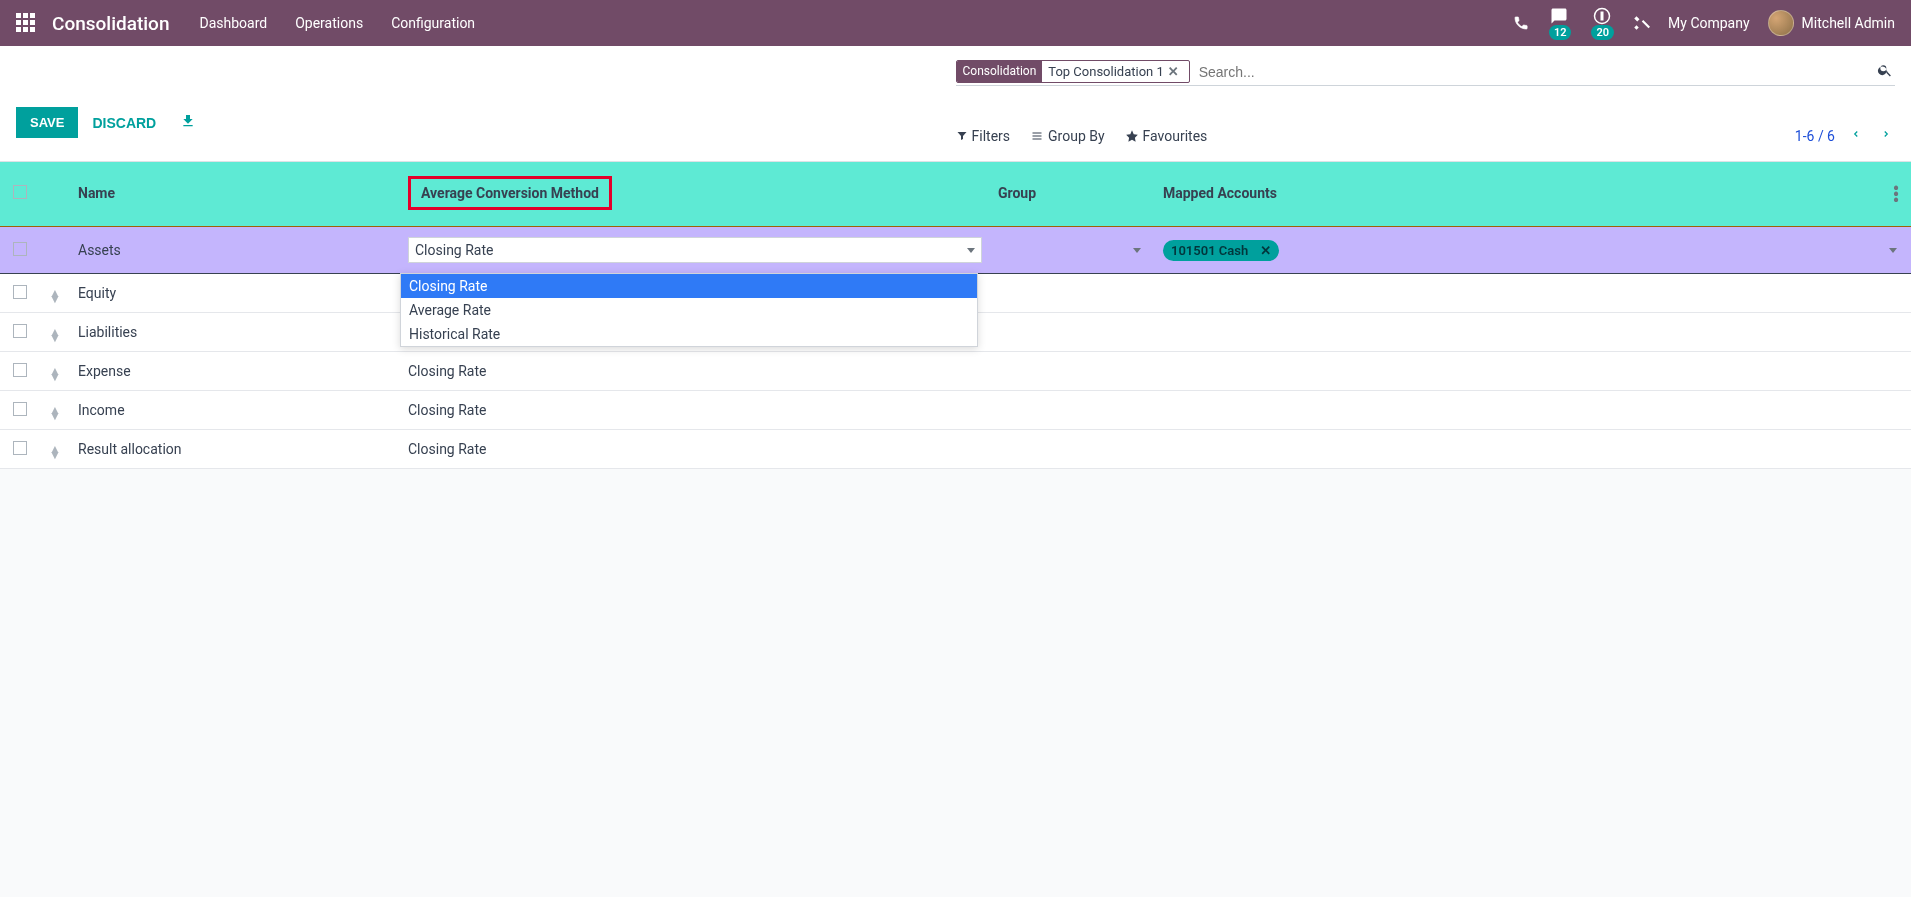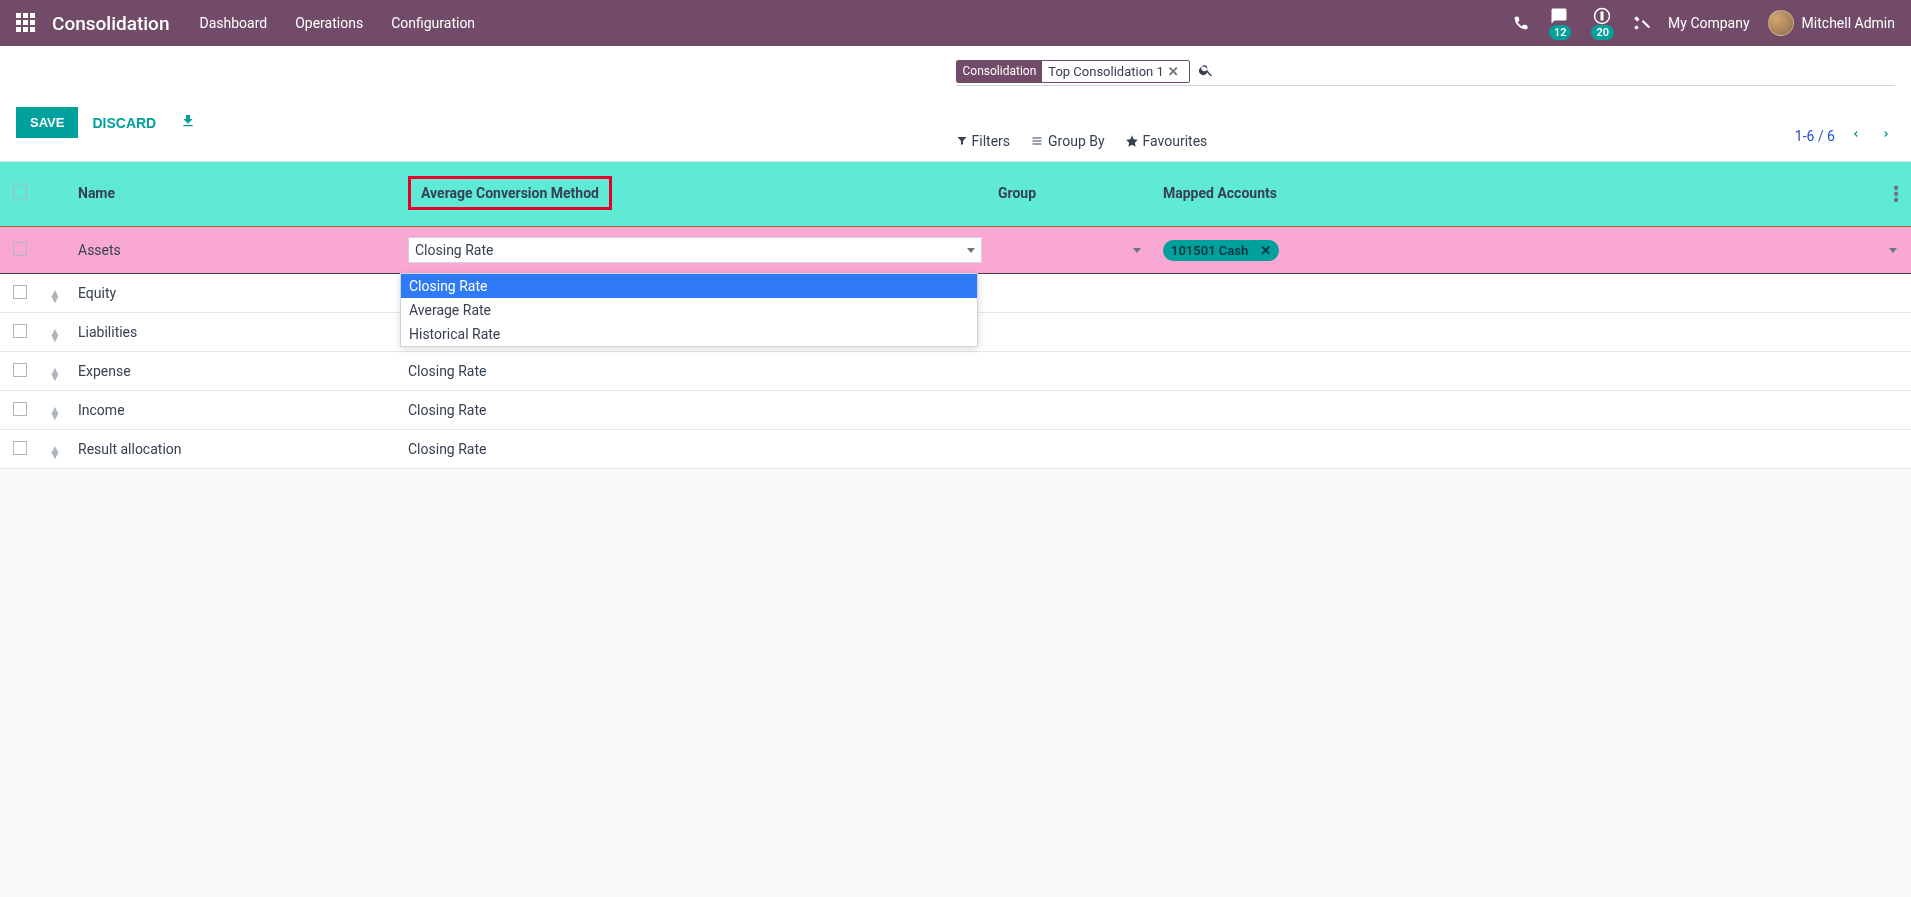--- a/index.html
+++ b/index.html
@@ -176,21 +176,21 @@
     margin-right: 24px;
   }
   .btn-import {
     color: #00a09d;
     cursor: pointer;
   }
   .search-tools {
     margin-left: auto;
     width: 50%;
     display: flex;
-    align-items: flex-end;
+    align-items: center;
     gap: 20px;
     color: #374151;
     margin-top: 26px;
   }
   .st-item {
     display: flex;
     align-items: center;
     gap: 4px;
     cursor: pointer;
     font-size: 14px;
@@ -226,21 +226,21 @@
   }
   .listview td {
     padding: 10px 8px;
     border-bottom: 1px solid #e5e7eb;
     font-size: 14px;
     color: #374151;
     vertical-align: middle;
   }
   .listview tbody tr { background: #fff; }
   .listview tbody tr.editing {
-    background: #f9a8d4;
+    background: #c4b5fd;
   }
   .listview tbody tr.editing td {
     border-bottom: 1px solid #374151;
   }
   .listview .col-check { width: 40px; text-align: center; }
   .listview .col-handle { width: 30px; text-align: center; }
   .listview .col-name { width: 330px; }
   .listview .col-method { width: 590px; position: relative; }
   .listview .col-group { width: 165px; }
   .listview .col-mapped { }
@@ -385,20 +385,21 @@
   <div class="cb-row1">
     <div class="searchwrap">
       <div class="searchbox">
         <div class="facet">
           <span class="facet-label">Consolidation</span>
           <span class="facet-value">
             <span>Top Consolidation 1</span>
             <span class="facet-x">✕</span>
           </span>
         </div>
+        <input type="text" placeholder="Search..." style="">
         <span class="search-icon">
           <svg width="16" height="16" viewBox="0 0 24 24">
               <path d="M15.5 14h-.8l-.3-.3A6.5 6.5 0 1 0 14 15.5l.3.3v.8l5 5 1.5-1.5-5-5zM9.5 14A4.5 4.5 0 1 1 14 9.5 4.5 4.5 0 0 1 9.5 14z" fill="#374151"></path>
             </svg>
         </span>
       </div>
     </div>
   </div>
   <div class="cb-row2">
     <button class="btn-save">SAVE</button>

